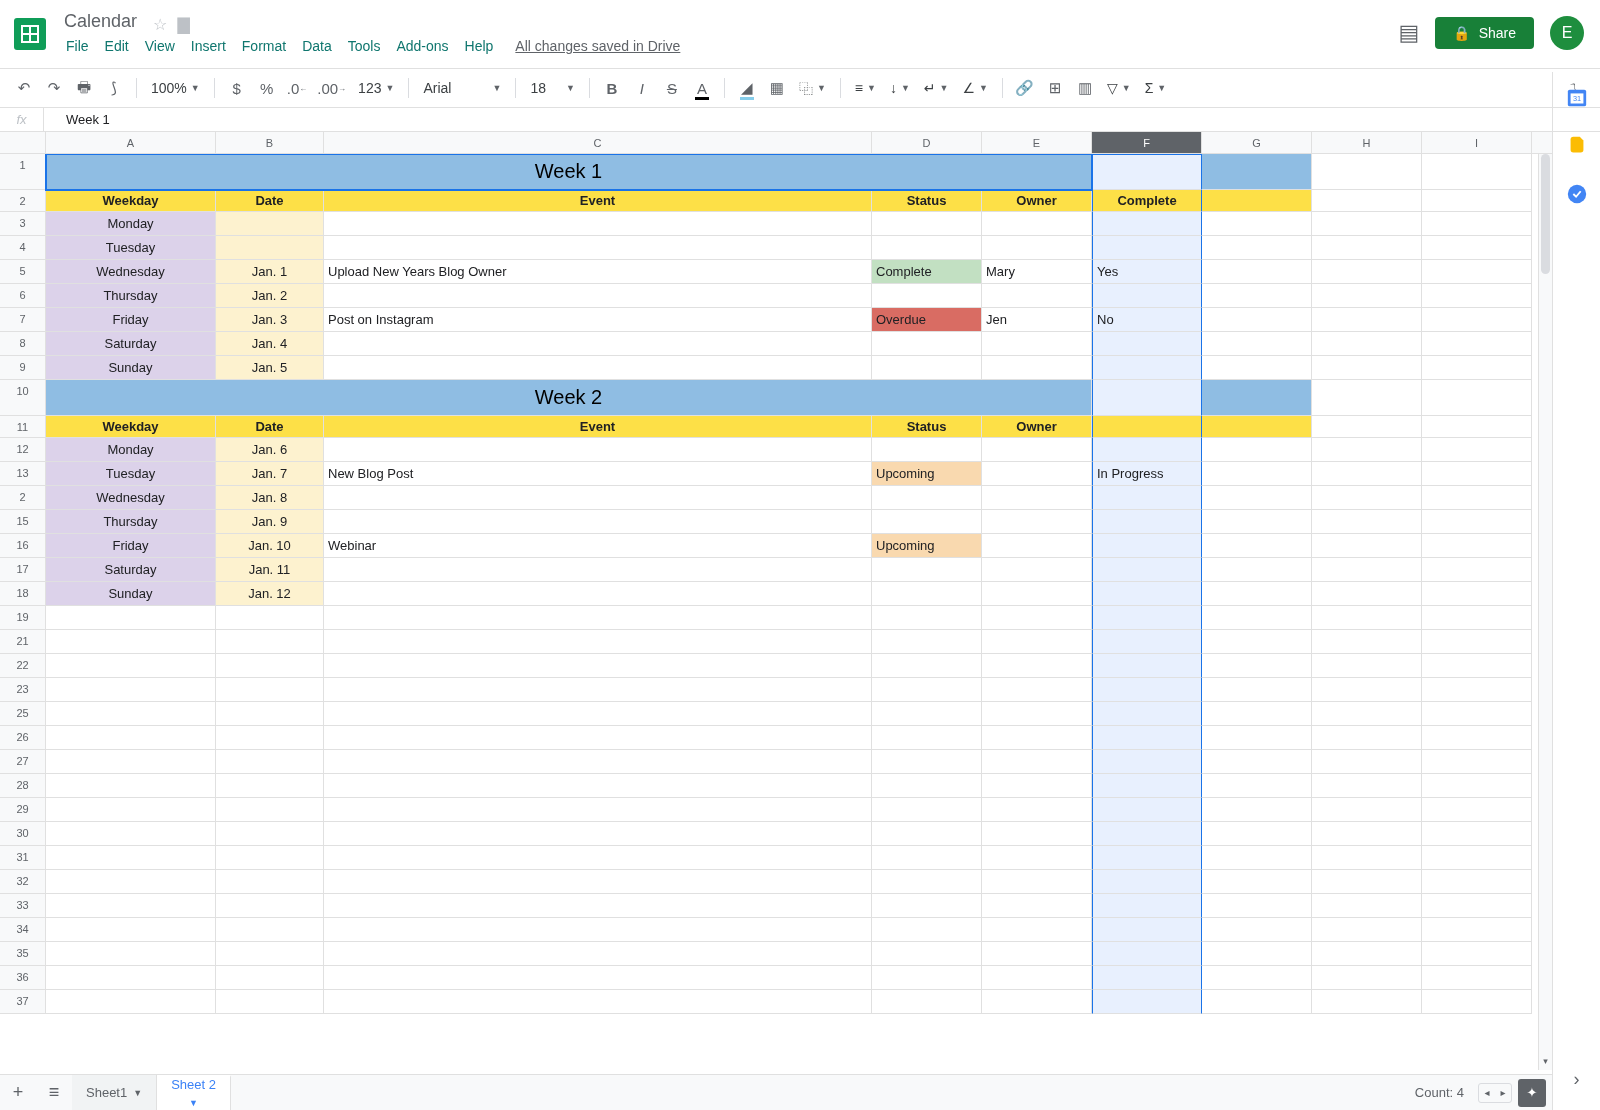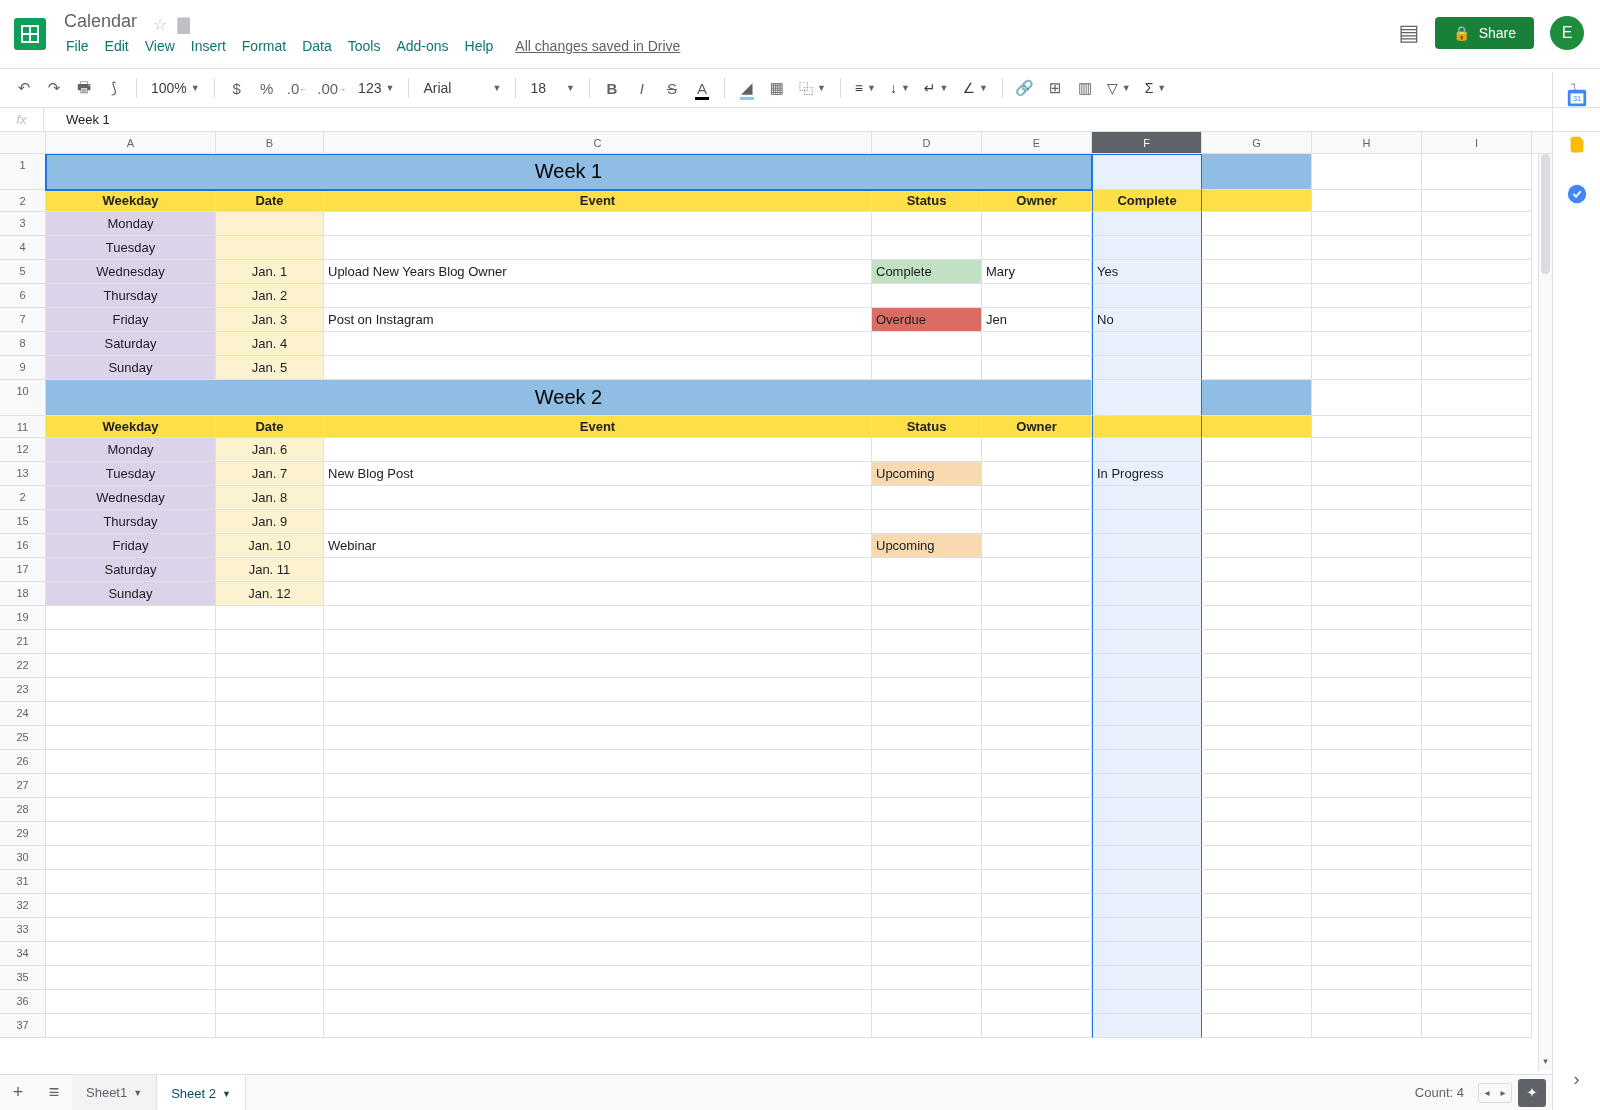--- a/index.html
+++ b/index.html
@@ -72,21 +72,21 @@
 
 .sidepanel { position: absolute; right: 0; top: 72px; bottom: 0; width: 48px; border-left: 1px solid #e0e0e0; display: flex; flex-direction: column; align-items: center; padding-top: 14px; gap: 24px;}
 .side-icon { width: 24px; height: 24px; display:flex; align-items:center; justify-content:center; cursor:pointer;}
 .side-expand { position: absolute; bottom: 20px; color: #5f6368; font-size: 18px;}
 
 
 .bottom-bar { position: absolute; bottom: 0; left: 0; right: 48px; height: 36px; border-top: 1px solid #e0e0e0; background: #f8f9fa; display: flex; align-items: center; }
 .bb-btn { width: 36px; height: 36px; display:flex; align-items:center; justify-content:center; color:#5f6368; cursor:pointer; font-size:18px;}
 .tab { height: 36px; padding: 0 14px; display: flex; align-items: center; gap: 6px; font-size: 13px; color: #5f6368; cursor:pointer; border-right: 1px solid #e0e0e0;}
 .tab.inactive { background: #f1f3f4;}
-.tab.active { background: #fff; color: #0c4a6e; font-weight: 500; border-top: 2px solid transparent;}
+.tab.active { background: #fff; color: #3b82f6; font-weight: 500; border-top: 2px solid transparent; flex-direction: column;}
 .tab .tri { font-size:9px;}
 .count-text { margin-left: auto; margin-right: 14px; font-size: 13px; color: #5f6368;}
 .explore-btn { width: 28px; height: 28px; background: #5f6368; border-radius: 3px; color:#fff; display:flex; align-items:center; justify-content:center; margin-right:6px; cursor:pointer;}
 .nav-arrows { display:flex; border:1px solid #dadce0; border-radius:3px; margin-right:6px;}
 .nav-arrows div { width:16px; height:18px; display:flex; align-items:center; justify-content:center; font-size:10px; color:#5f6368; cursor:pointer;}
 
 .vscroll { position:absolute; right:48px; top:154px; bottom:40px; width:14px; background:#f8f9fa; border-left:1px solid #e0e0e0;}
 .vscroll .thumb { position:absolute; left:2px; right:2px; top:0; height:120px; background:#dadce0; border-radius:6px;}
 .vscroll .up, .vscroll .down { position:absolute; left:0; right:0; height:14px; text-align:center; font-size:9px; color:#5f6368;}
 .vscroll .down { bottom:0; }
@@ -461,32 +461,20 @@
         <div class="cell cB"></div>
         <div class="cell cC"></div>
         <div class="cell cD"></div>
         <div class="cell cE"></div>
         <div class="cell cF selcol selcol-border-lr"></div>
         <div class="cell cG"></div>
         <div class="cell cH"></div>
         <div class="cell cI"></div>
       </div>
       <div class="row ">
-        <div class="rowhdr">24</div>
-        <div class="cell cA"></div>
-        <div class="cell cB"></div>
-        <div class="cell cC"></div>
-        <div class="cell cD"></div>
-        <div class="cell cE"></div>
-        <div class="cell cF selcol selcol-border-lr"></div>
-        <div class="cell cG"></div>
-        <div class="cell cH"></div>
-        <div class="cell cI"></div>
-      </div>
-      <div class="row ">
         <div class="rowhdr">25</div>
         <div class="cell cA"></div>
         <div class="cell cB"></div>
         <div class="cell cC"></div>
         <div class="cell cD"></div>
         <div class="cell cE"></div>
         <div class="cell cF selcol selcol-border-lr"></div>
         <div class="cell cG"></div>
         <div class="cell cH"></div>
         <div class="cell cI"></div>

